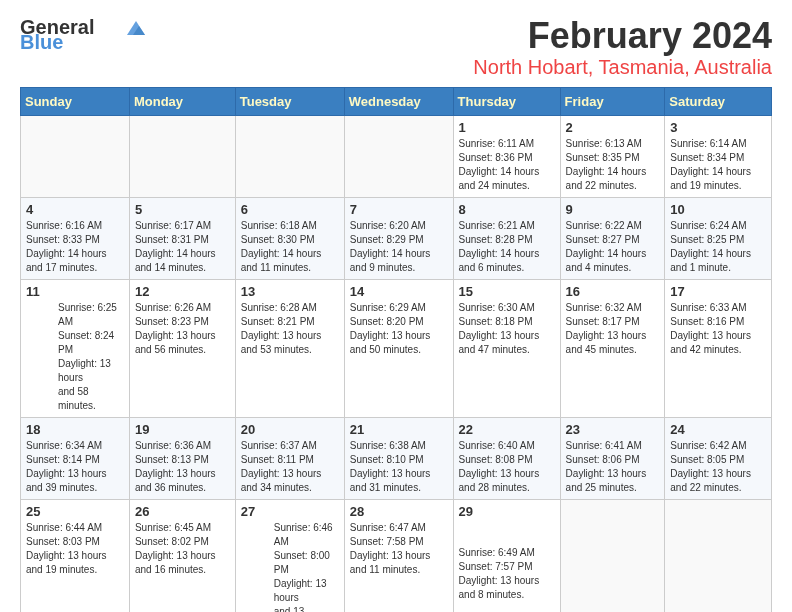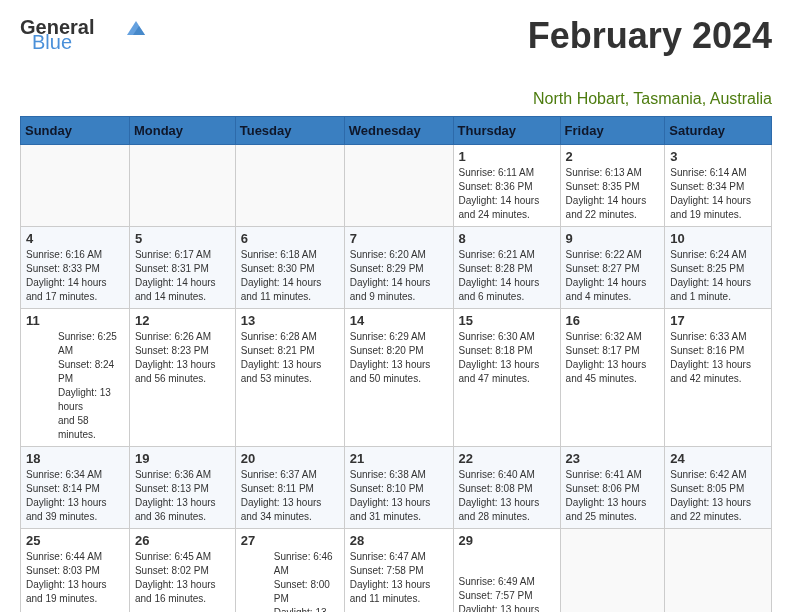--- a/index.html
+++ b/index.html
@@ -30,51 +30,49 @@
       align-items: center;
       gap: 29px;
     }
     .logo-general {
       font-size: 20px;
       font-weight: bold;
       color: #333;
     }
     .logo-blue {
       font-size: 20px;
-      font-weight: normal;
+      font-weight: bold;
       color: #4a90d9;
-      margin-left: 12px;
     }
     .logo-icon {
       width: 22px;
       height: 22px;
       margin-left: 2px;
     }
     .title-area {
       text-align: right;
     }
     .main-title {
       font-size: 36px;
       font-weight: bold;
       color: #333;
       line-height: 1.1;
     }
     .subtitle {
-      font-size: 16px;
-      color: #4d7c0f;
-      margin-top: 34px;
+      font-size: 20px;
+      color: #ef4444;
     }
     .calendar {
       width: 100%;
       border-collapse: collapse;
       border: 1px solid #ccc;
     }
     .calendar th {
       background-color: #3a7fc1;
-      color: #0f172a;
+      color: #fef9c3;
       font-size: 13px;
       font-weight: bold;
       padding: 6px 4px;
       text-align: left;
       border: 1px solid #2d6aaa;
     }
     .calendar td {
       vertical-align: top;
       border: 1px solid #ccc;
       width: 113px;

